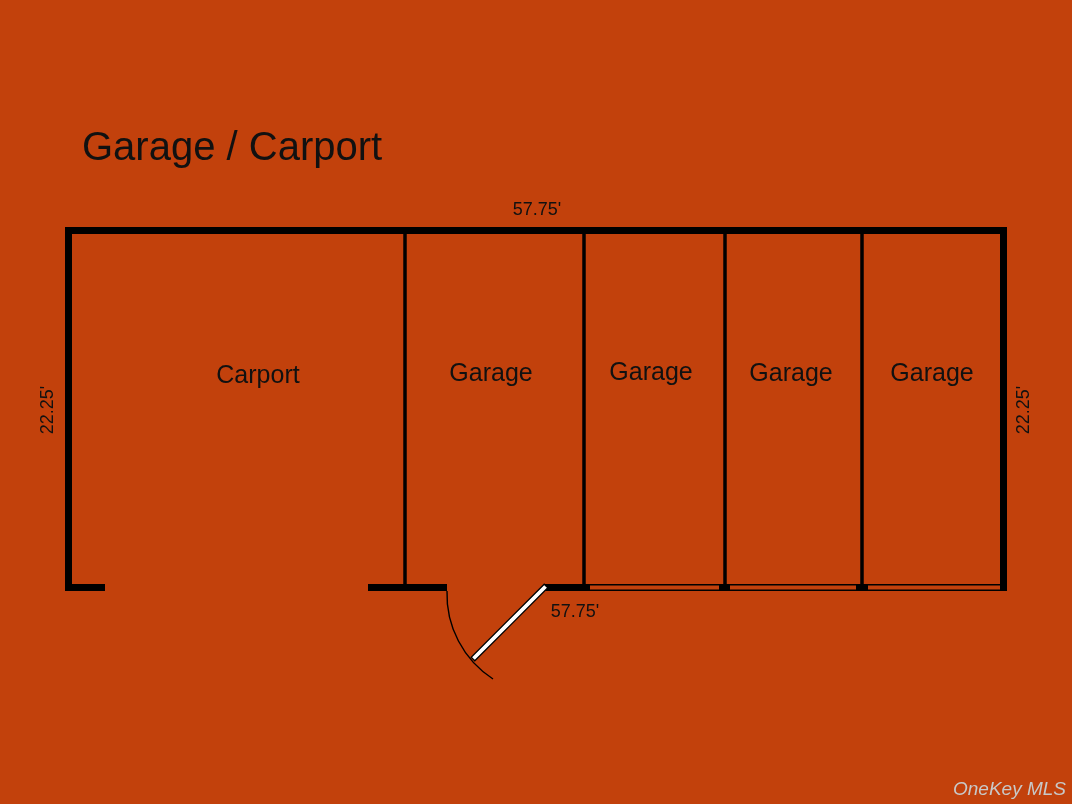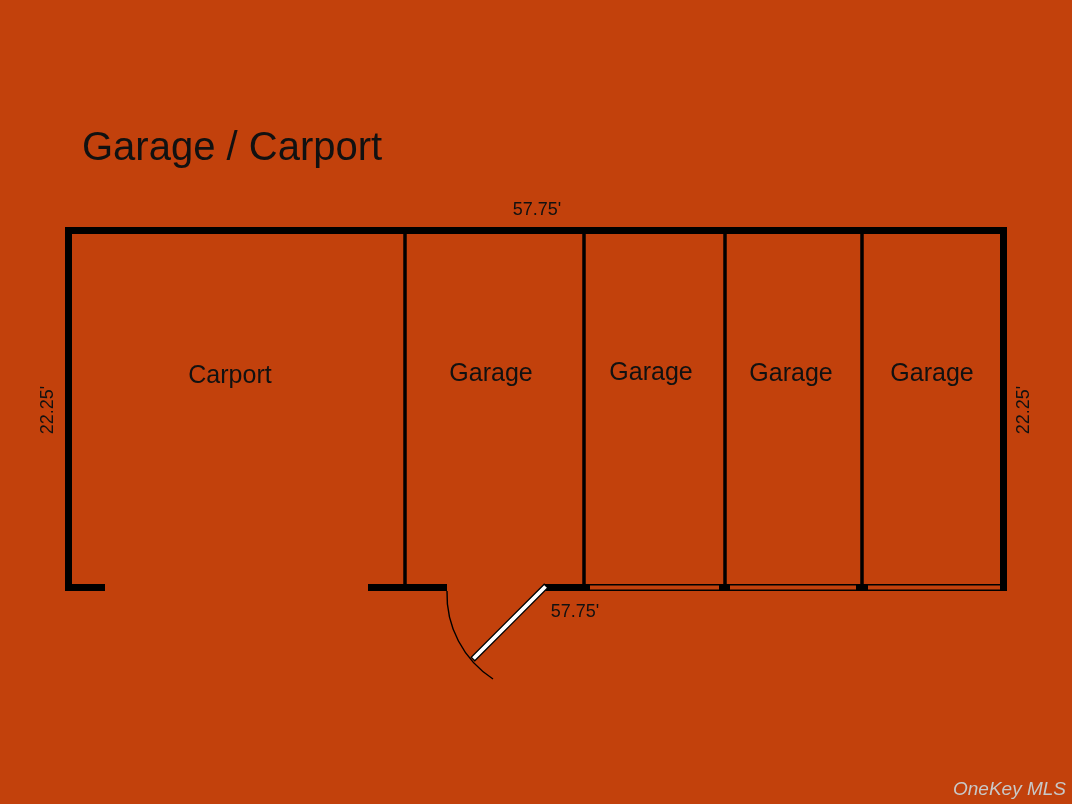--- a/index.html
+++ b/index.html
@@ -33,21 +33,21 @@
     white-space: nowrap;
   }
   .room-label {
     position: absolute;
     transform: translate(-50%, -50%);
     font-size: 25px;
     font-weight: 400;
     color: #111111;
     white-space: nowrap;
   }
-  .room-label.carport   { left: 230px; top: 374px; text-align: center; }
+  .room-label.carport   { left: 258px; top: 374px; text-align: center; }
   .room-label.garage-1  { left: 491px; top: 372px; }
   .room-label.garage-2  { left: 651px; top: 371px; }
   .room-label.garage-3  { left: 791px; top: 372px; }
   .room-label.garage-4  { left: 932px; top: 372px; }
   .dim-label {
     position: absolute;
     transform: translate(-50%, -50%);
     font-size: 18px;
     font-weight: 400;
     color: #111111;

